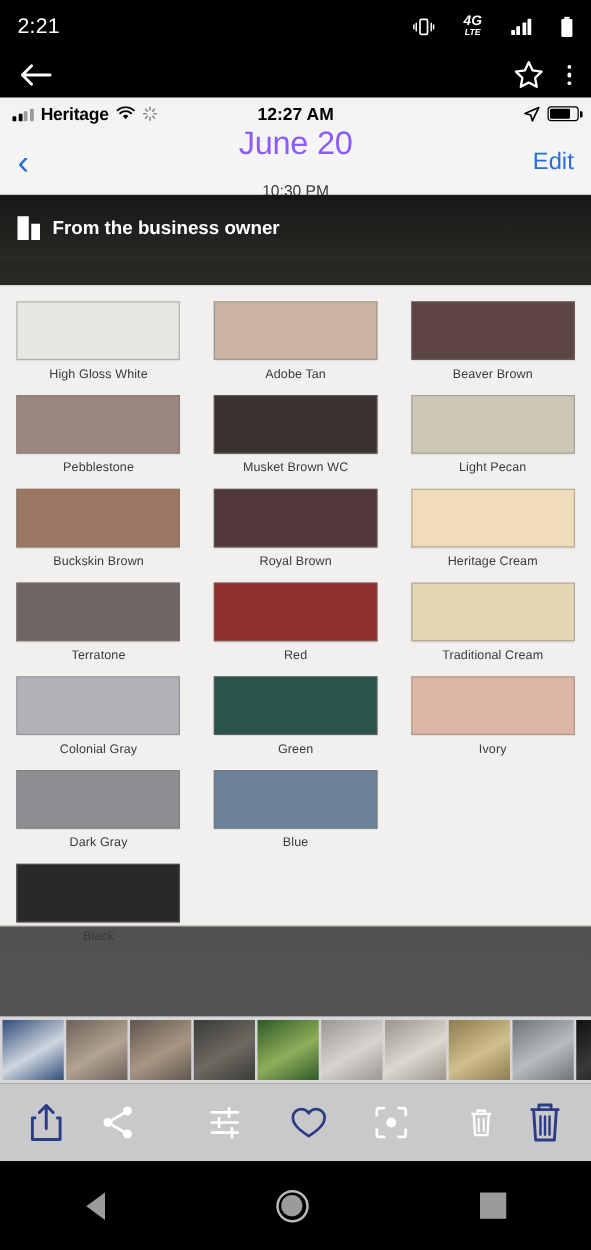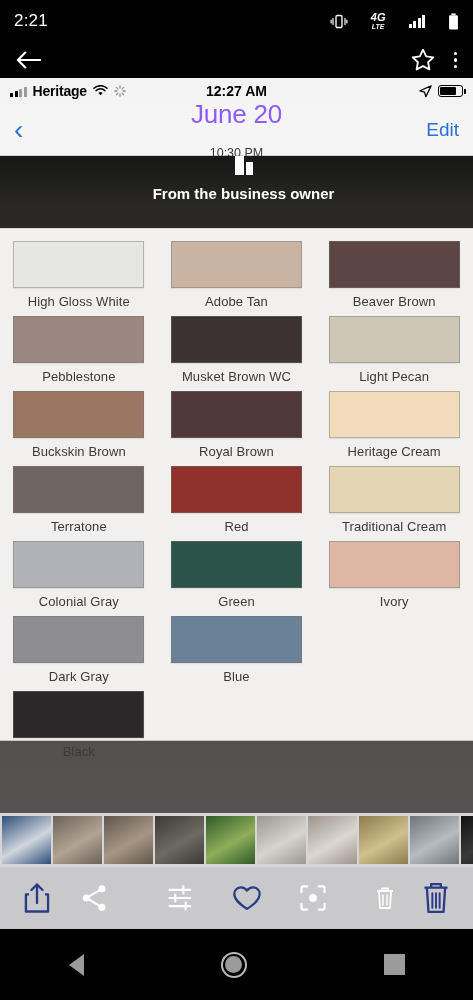--- a/index.html
+++ b/index.html
@@ -71,21 +71,20 @@
   .photo {
     position:absolute; top:156px; left:0; width:473px; height:657px;
     background:linear-gradient(180deg,#23221f 0%,#3a3937 40%,#4c4b49 70%,#555452 100%);
     overflow:hidden;
   }
   .owner-banner {
     position:absolute; top:0; left:0; width:473px; height:52px;
     display:flex; align-items:center; gap:10px; padding-left:14px;
     color:#fff; font-size:15px; font-weight:700;
     background:linear-gradient(180deg,rgba(22,22,20,.92),rgba(45,44,42,.55));
-    flex-direction:column;
   }
   .bld-icon { display:flex; align-items:flex-end; gap:2px; height:19px; }
   .bld-icon b { display:block; background:#fff; }
   .bld-icon b:nth-child(1){width:9px;height:19px;}
   .bld-icon b:nth-child(2){width:7px;height:13px;}
 
   
   .card {
     position:absolute; top:72px; left:0; width:473px; height:513px;
     background:#f2f0ee;
@@ -97,21 +96,21 @@
     row-gap:4px;
   }
   .cell { display:flex; flex-direction:column; align-items:center; height:71px; }
   .cell.empty { visibility:hidden; }
   .swatch {
     width:131px; height:47px;
     border:1px solid rgba(120,115,110,.45);
     box-shadow:0 1px 1px rgba(0,0,0,.07);
   }
   .sw-label {
-    margin-top:6px; font-size:13px; color:#3c3a38;
+    margin-top:6px; font-size:10px; color:#3c3a38;
     letter-spacing:.1px; text-align:center;
     font-family:"Liberation Sans", sans-serif;
   }
 
   
   .filmstrip {
     position:absolute; top:813px; left:0; width:473px; height:54px;
     background:#d6d6d8; display:flex; align-items:center; gap:2px;
     padding:0 2px; overflow:hidden;
   }

